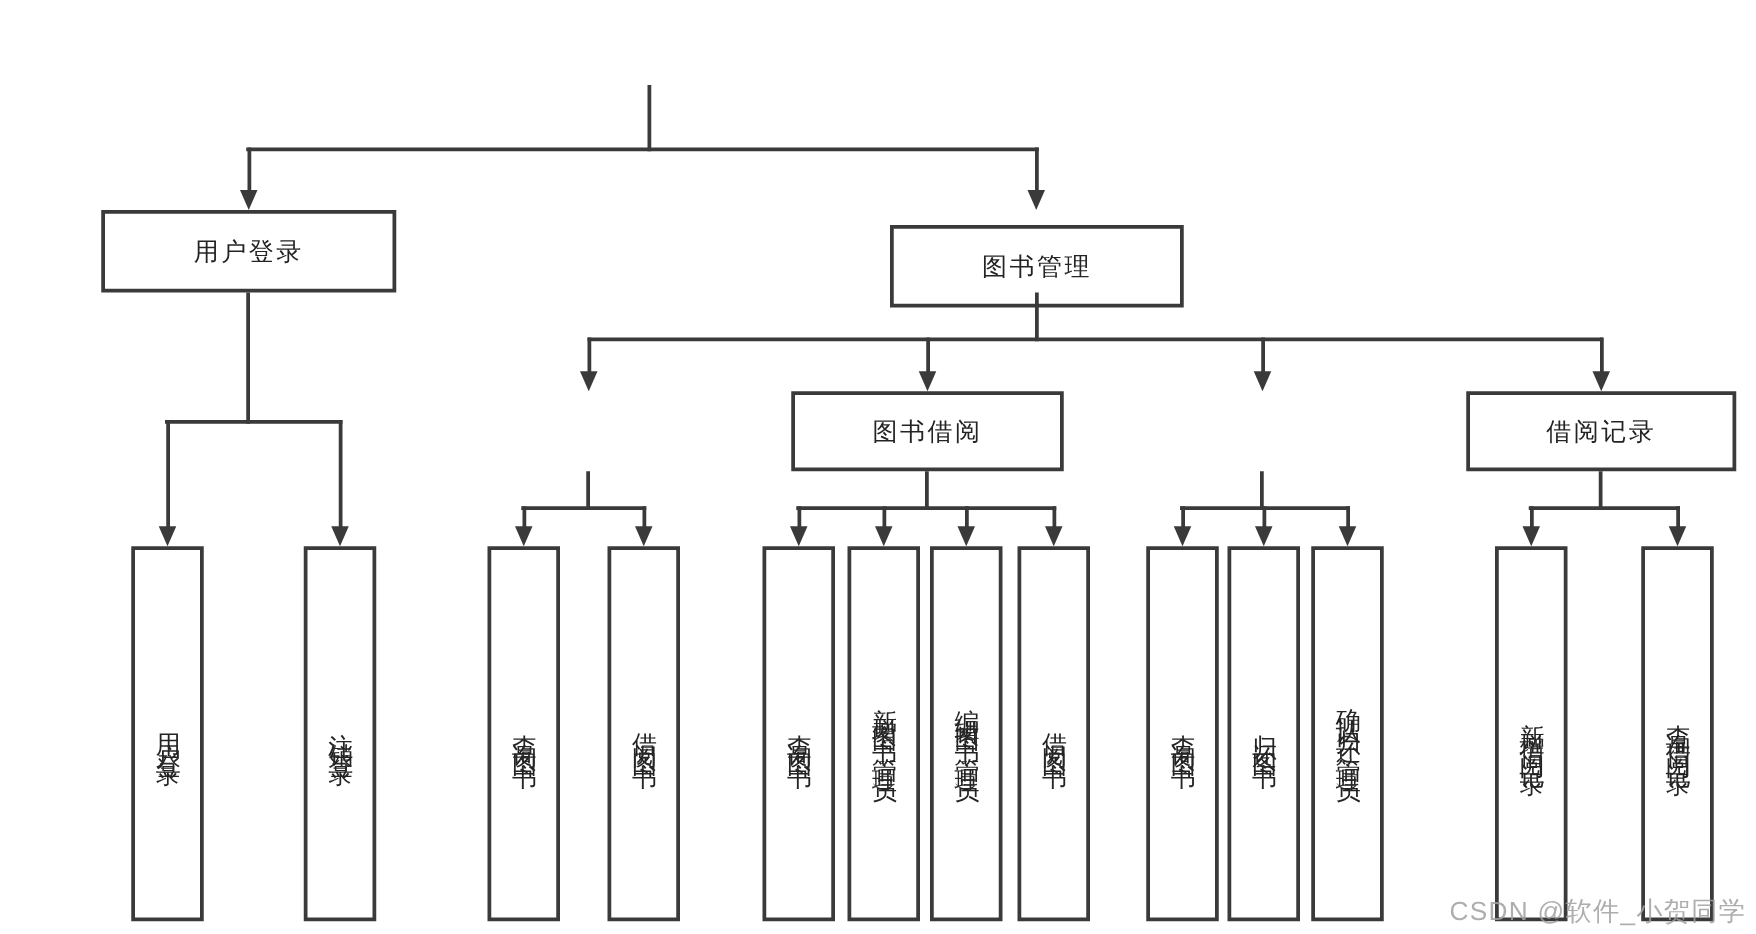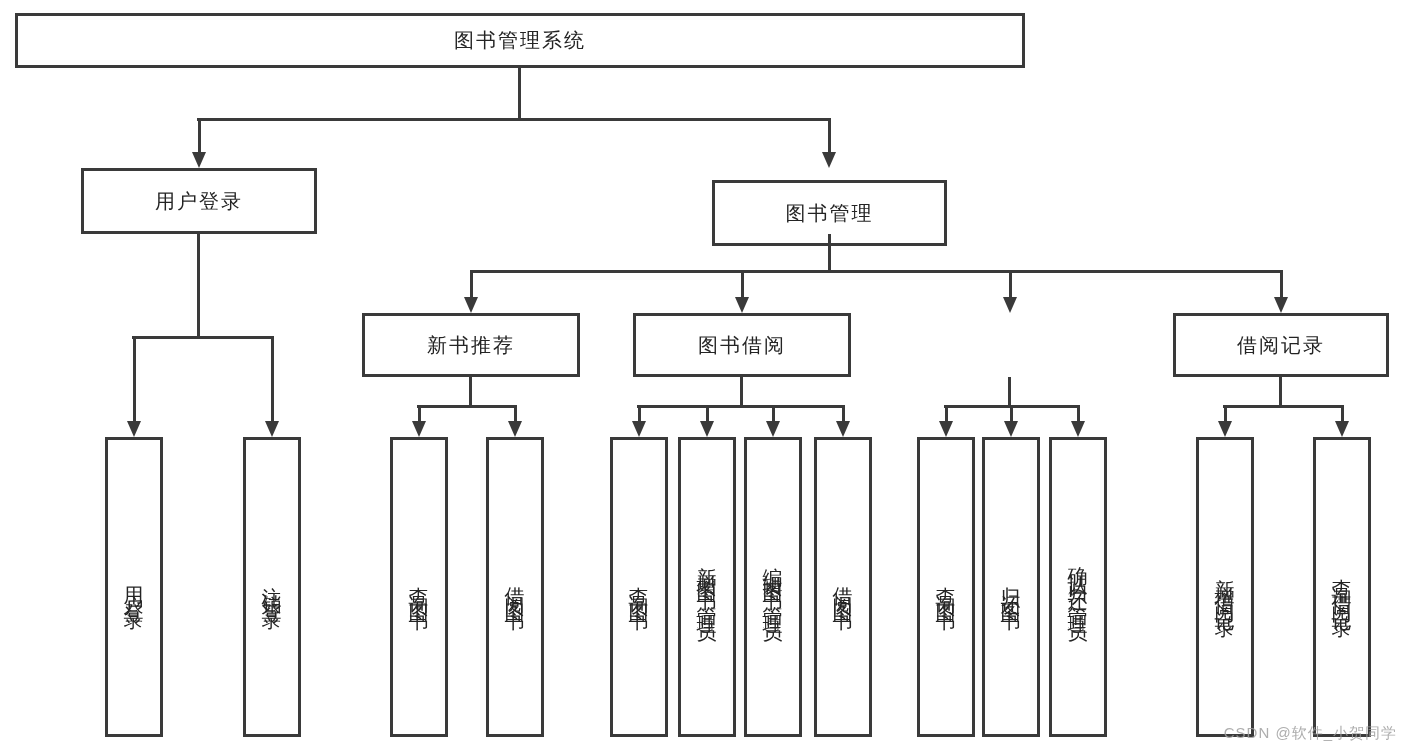--- a/index.html
+++ b/index.html
@@ -31,32 +31,29 @@
     content:""; position:absolute; left:5.5px; top:0; bottom:13px;
     width:3px; background:var(--line);
   }
   .varrow::after{
     content:""; position:absolute; left:0; bottom:0; width:0; height:0;
     border-left:7px solid transparent; border-right:7px solid transparent;
     border-top:16px solid var(--line);
   }
   .watermark{
     position:absolute; right:8px; bottom:4px;
-    font-size:15px; letter-spacing:1px; color:var(--wm);
+    font-size:21px; letter-spacing:1px; color:var(--wm);
     opacity:.85; z-index:5; white-space:nowrap;
   }
 </style>
 </head>
 <body>
 
 <div class="canvas">
 
-  <div class="node h" style="left:15px;top:13px;width:1010px;height:55px">
-    <span>图书管理系统</span>
-  </div>
 
   <div class="vline" style="left:518px;top:68px;width:3px;height:53px"></div>
   <div class="hline" style="left:197px;top:118px;width:634px;height:3px"></div>
   <div class="varrow" style="left:192px;top:118px;height:50px"></div>
   <div class="varrow" style="left:822px;top:118px;height:50px"></div>
 
   <div class="node h" style="left:81px;top:168px;width:236px;height:66px">
     <span>用户登录</span>
   </div>
   <div class="node h" style="left:712px;top:180px;width:235px;height:66px">
@@ -68,23 +65,20 @@
   <div class="varrow" style="left:127px;top:336px;height:101px"></div>
   <div class="varrow" style="left:265px;top:336px;height:101px"></div>
 
   <div class="vline" style="left:828px;top:234px;width:3px;height:39px"></div>
   <div class="hline" style="left:470px;top:270px;width:812px;height:3px"></div>
   <div class="varrow" style="left:464px;top:270px;height:43px"></div>
   <div class="varrow" style="left:735px;top:270px;height:43px"></div>
   <div class="varrow" style="left:1003px;top:270px;height:43px"></div>
   <div class="varrow" style="left:1274px;top:270px;height:43px"></div>
 
-  <div class="node h" style="left:362px;top:313px;width:218px;height:64px">
-    <span>新书推荐</span>
-  </div>
   <div class="node h" style="left:633px;top:313px;width:218px;height:64px">
     <span>图书借阅</span>
   </div>
   <div class="node h" style="left:1173px;top:313px;width:216px;height:64px">
     <span>借阅记录</span>
   </div>
 
   <div class="vline" style="left:469px;top:377px;width:3px;height:31px"></div>
   <div class="hline" style="left:417px;top:405px;width:100px;height:3px"></div>
   <div class="varrow" style="left:412px;top:405px;height:32px"></div>

